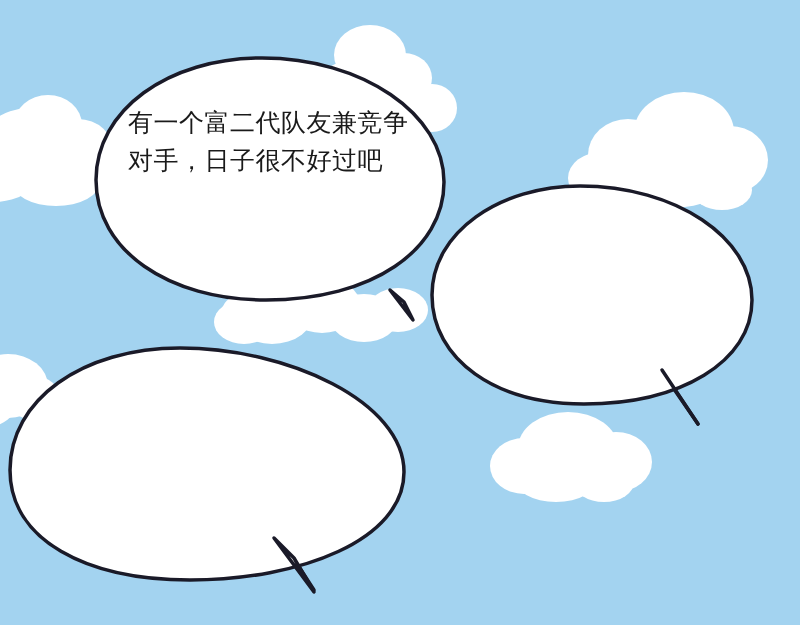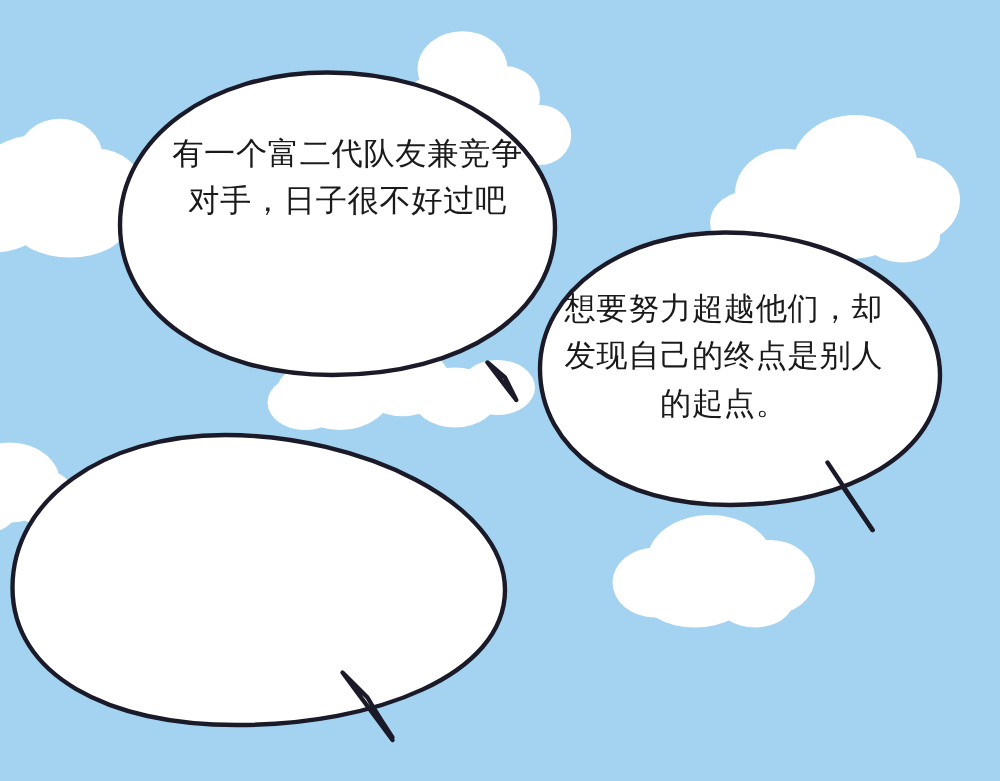--- a/index.html
+++ b/index.html
@@ -34,21 +34,20 @@
   }
   .bubble-text {
     position: absolute;
     color: #1a1a1a;
     font-size: 25px;
     line-height: 38px;
     letter-spacing: 0.5px;
     font-weight: 400;
     white-space: pre-line;
     font-family: "DejaVu Sans", "Liberation Sans", sans-serif;
-    text-align: center;
   }
   #text-1 { left: 128px; top: 104px; width: 300px; }
   #text-2 { left: 448px; top: 228px; width: 262px; }
   #text-3 { left: 44px; top: 398px; width: 310px; }
 </style>
 </head>
 <body>
 
 <div id="scene">
 
@@ -140,15 +139,14 @@
                  C 10 400, 82 348, 180 348
                  C 288 348, 404 402, 404 472
                  C 404 540, 300 580, 190 580
                  C 86 580, 10 540, 10 470 Z" fill="#ffffff" stroke="#1a1a28" stroke-width="3.5"></path>
         <path d="M 314 592 L 274 538 L 294 558 Z" fill="#ffffff" stroke="#1a1a28" stroke-width="3.5" stroke-linejoin="round"></path>
       </g>
     </svg>
   </div>
 
   <div id="text-1" class="bubble-text">有一个富二代队友兼竞争对手，日子很不好过吧</div>
-  <div id="text-2" class="bubble-text">想要努力超越他们，却发现自己的终点是别人的起点。</div>
 
 </div>
 
 </body></html>

